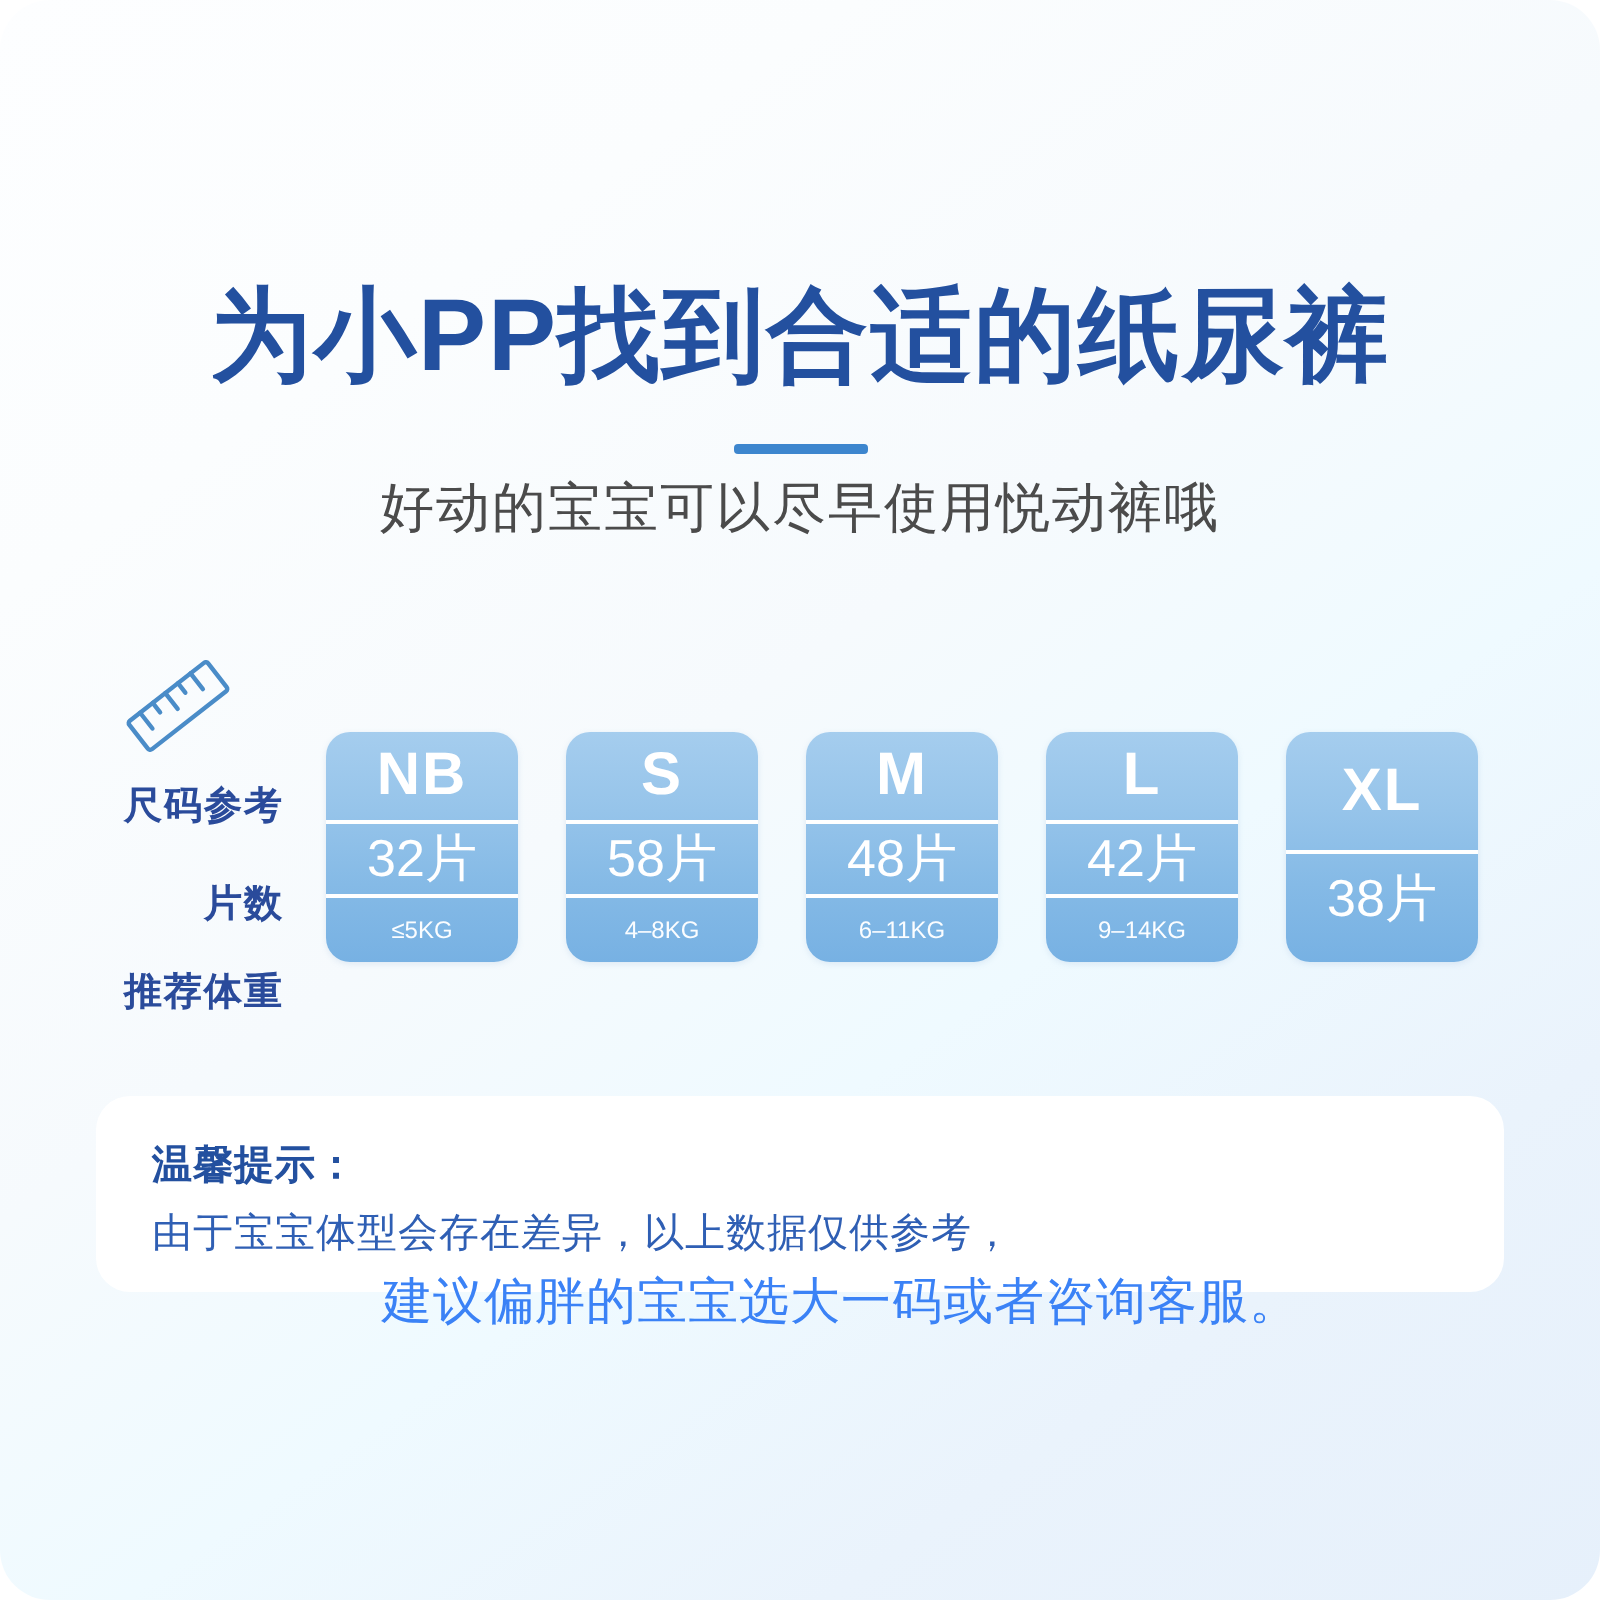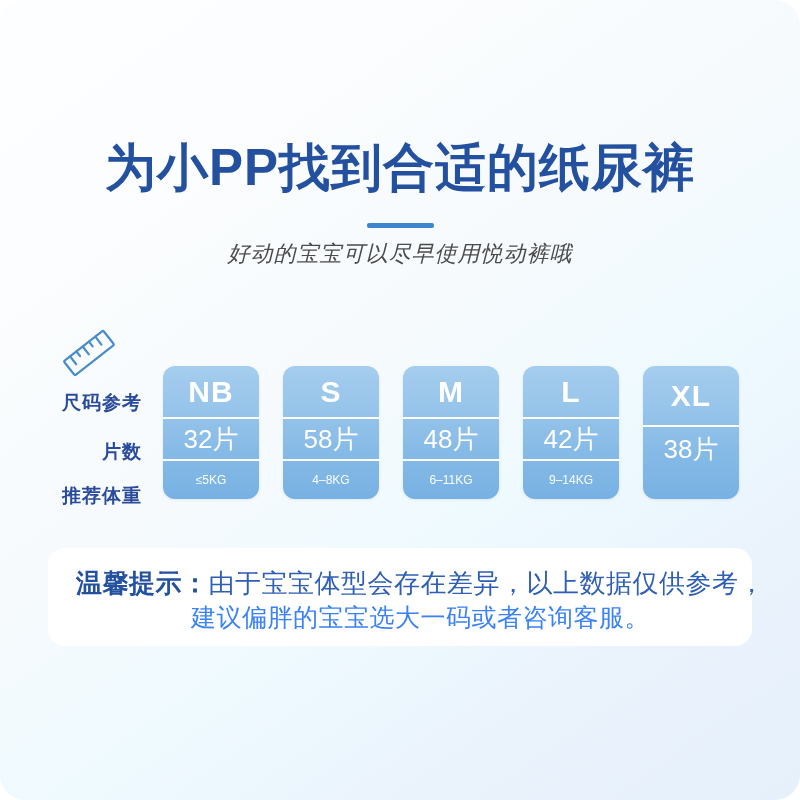--- a/index.html
+++ b/index.html
@@ -53,26 +53,25 @@
   }
   .divider {
     display: inline-block;
     width: 67px;
     height: 5px;
     border-radius: 2px;
     background: #3d86ce;
   }
   .subtitle {
     margin-top: 13px;
-    font-size: 22px;
+    font-size: 27px;
     line-height: 34px;
     color: #4b4b4b;
     letter-spacing: 1px;
     white-space: nowrap;
-    font-style: italic;
   }
 
   
   .ruler-icon {
     position: absolute;
     left: 58px;
     top: 322px;
     width: 62px;
     height: 62px;
   }
@@ -110,21 +109,21 @@
 
   .cards {
     position: absolute;
     left: 163px;
     top: 0;
     display: flex;
     gap: 24px;
   }
   .size-card {
     width: 96px;
-    height: 133px;
+    height: 115px;
     border-radius: 12px;
     overflow: hidden;
     display: flex;
     flex-direction: column;
     background: linear-gradient(180deg, #a5cdee 0%, #96c4ea 34%, #85bae6 66%, #77b1e3 100%);
     box-shadow: 0 1px 3px rgba(120,160,200,0.18);
   }
   .cell {
     display: flex;
     align-items: center;
@@ -158,24 +157,25 @@
     width: 704px;
     height: 98px;
     box-sizing: border-box;
     background: #ffffff;
     border-radius: 17px;
     padding: 18px 22px 0 28px;
   }
   .tip-line {
     display: flex;
     align-items: flex-start;
-    font-size: 26px;
+    font-size: 20px;
     line-height: 34px;
     letter-spacing: 0.5px;
     white-space: nowrap;
+    flex-direction: column;
   }
   .tip-label {
     font-weight: bold;
     color: #23509f;
     flex: 0 0 auto;
   }
   .tip-body {
     color: #2f5fb4;
     flex: 0 0 auto;
   }

